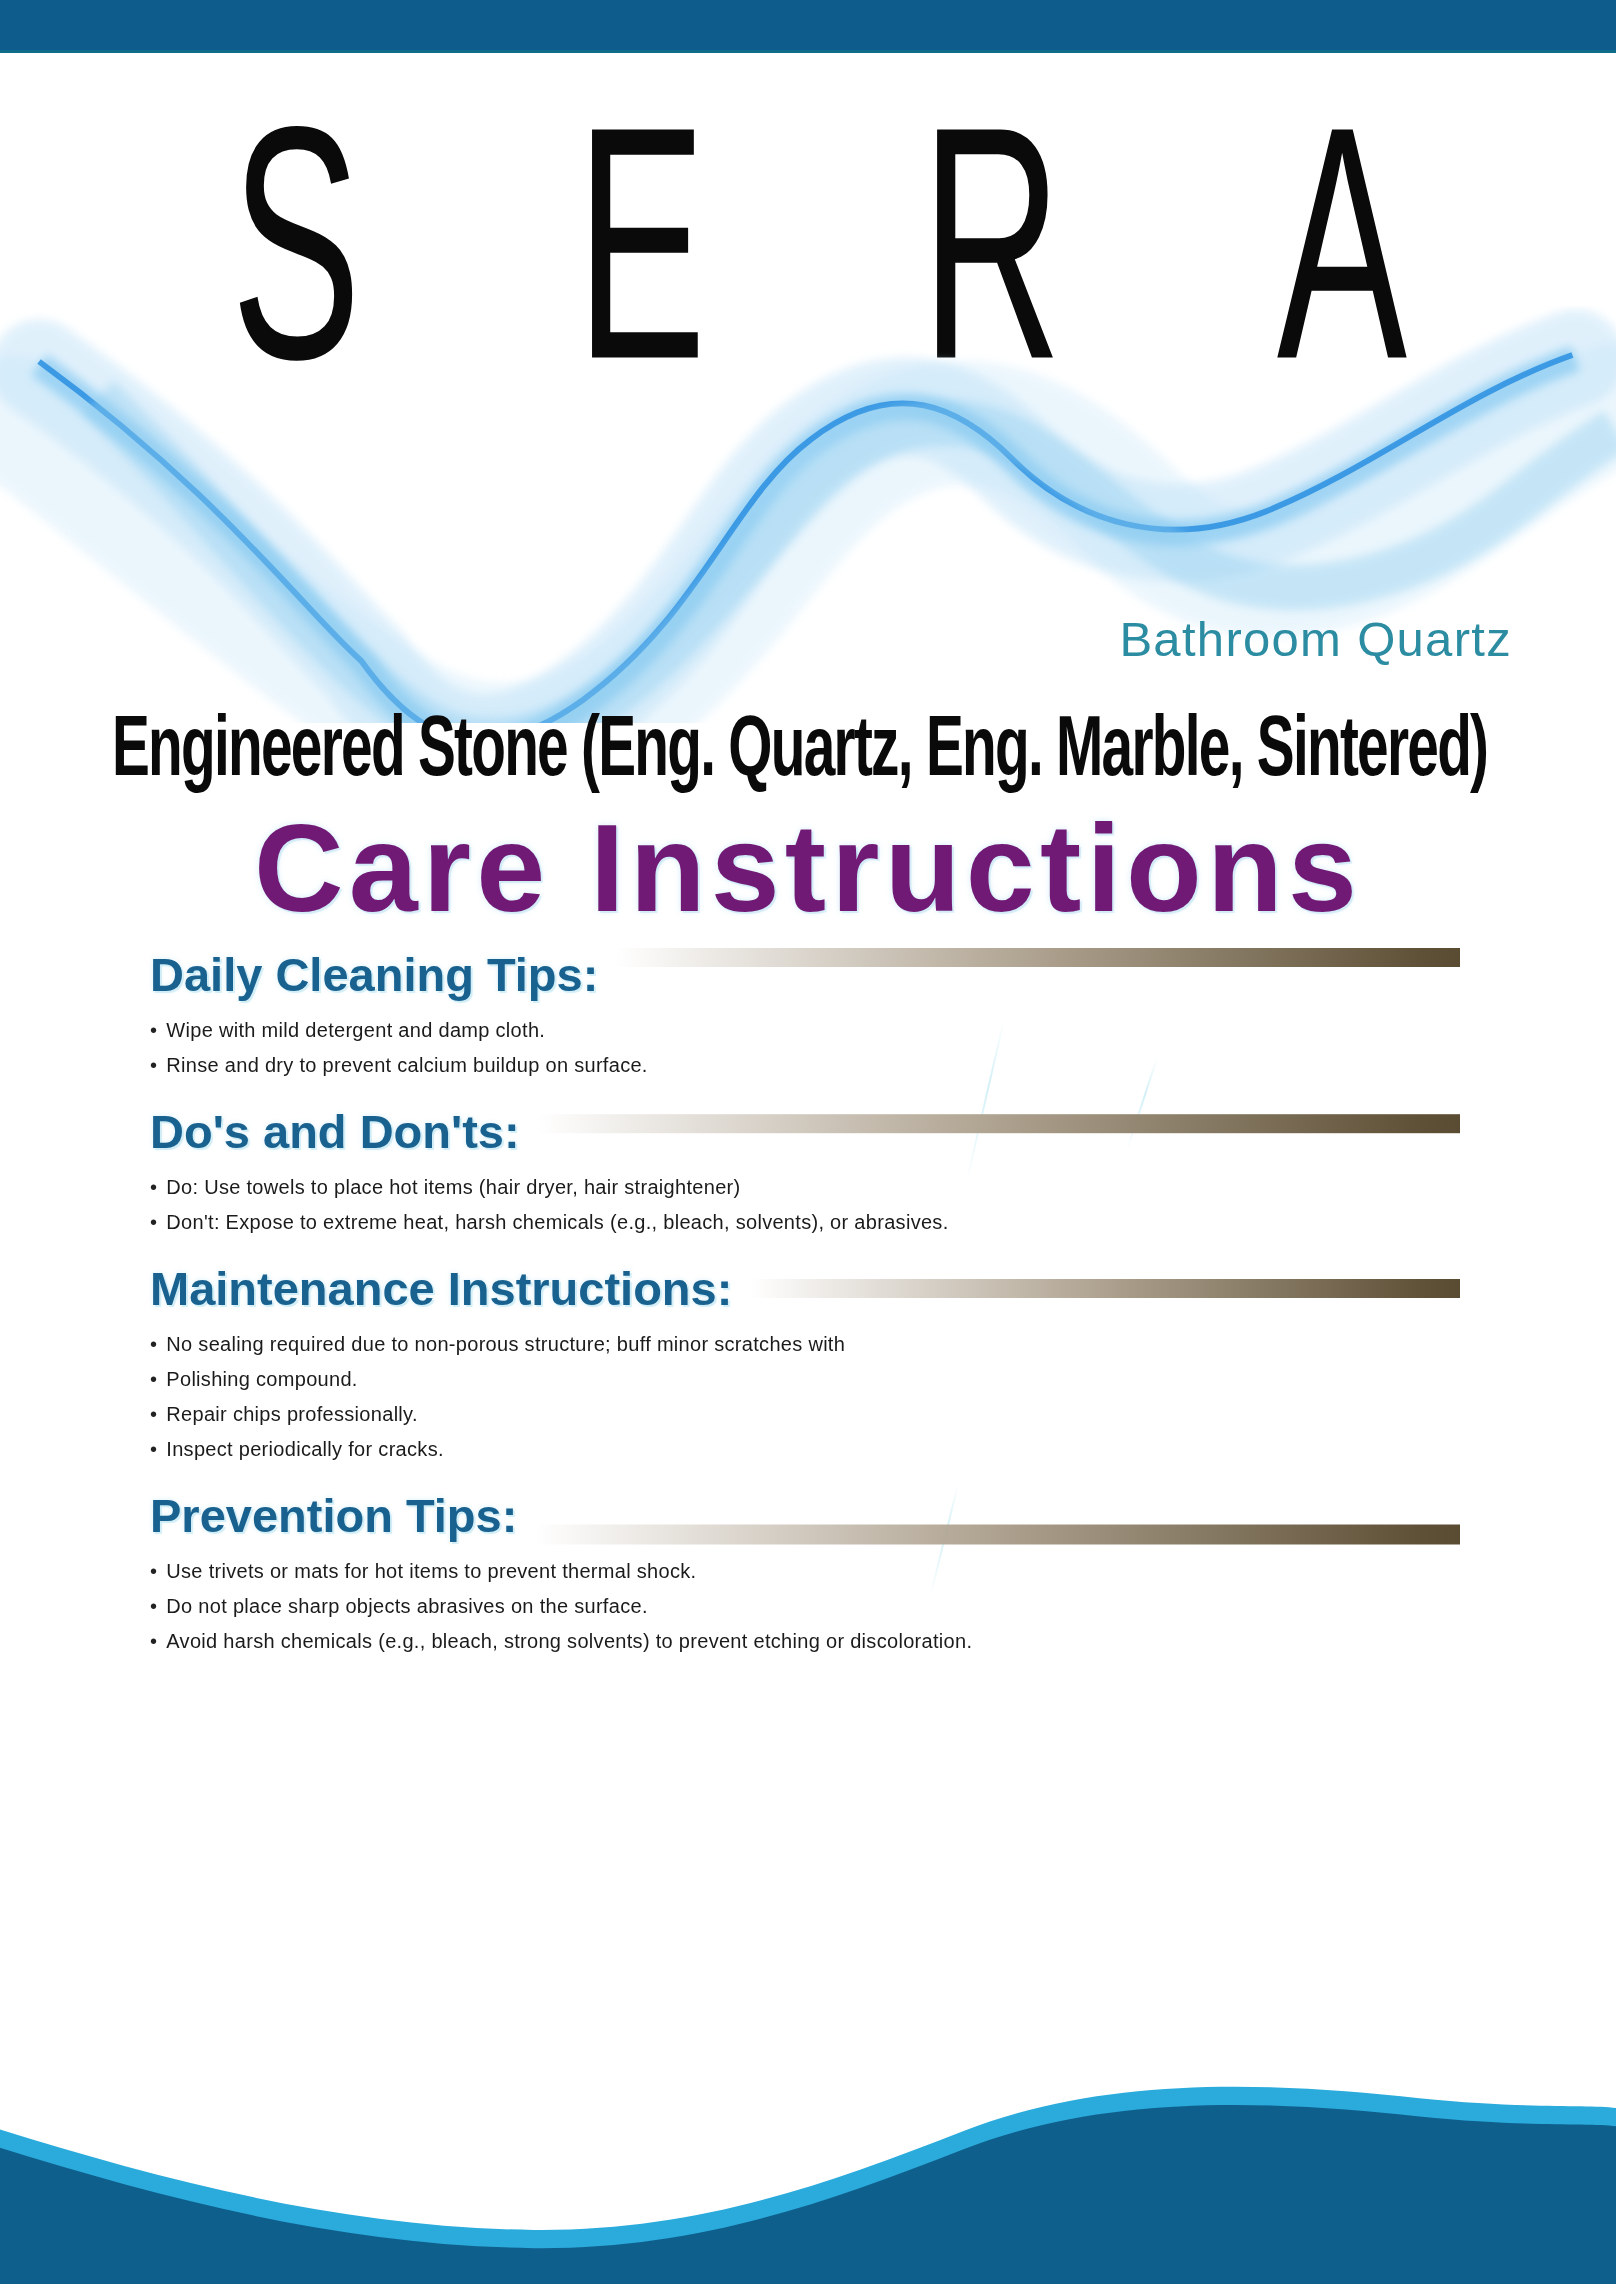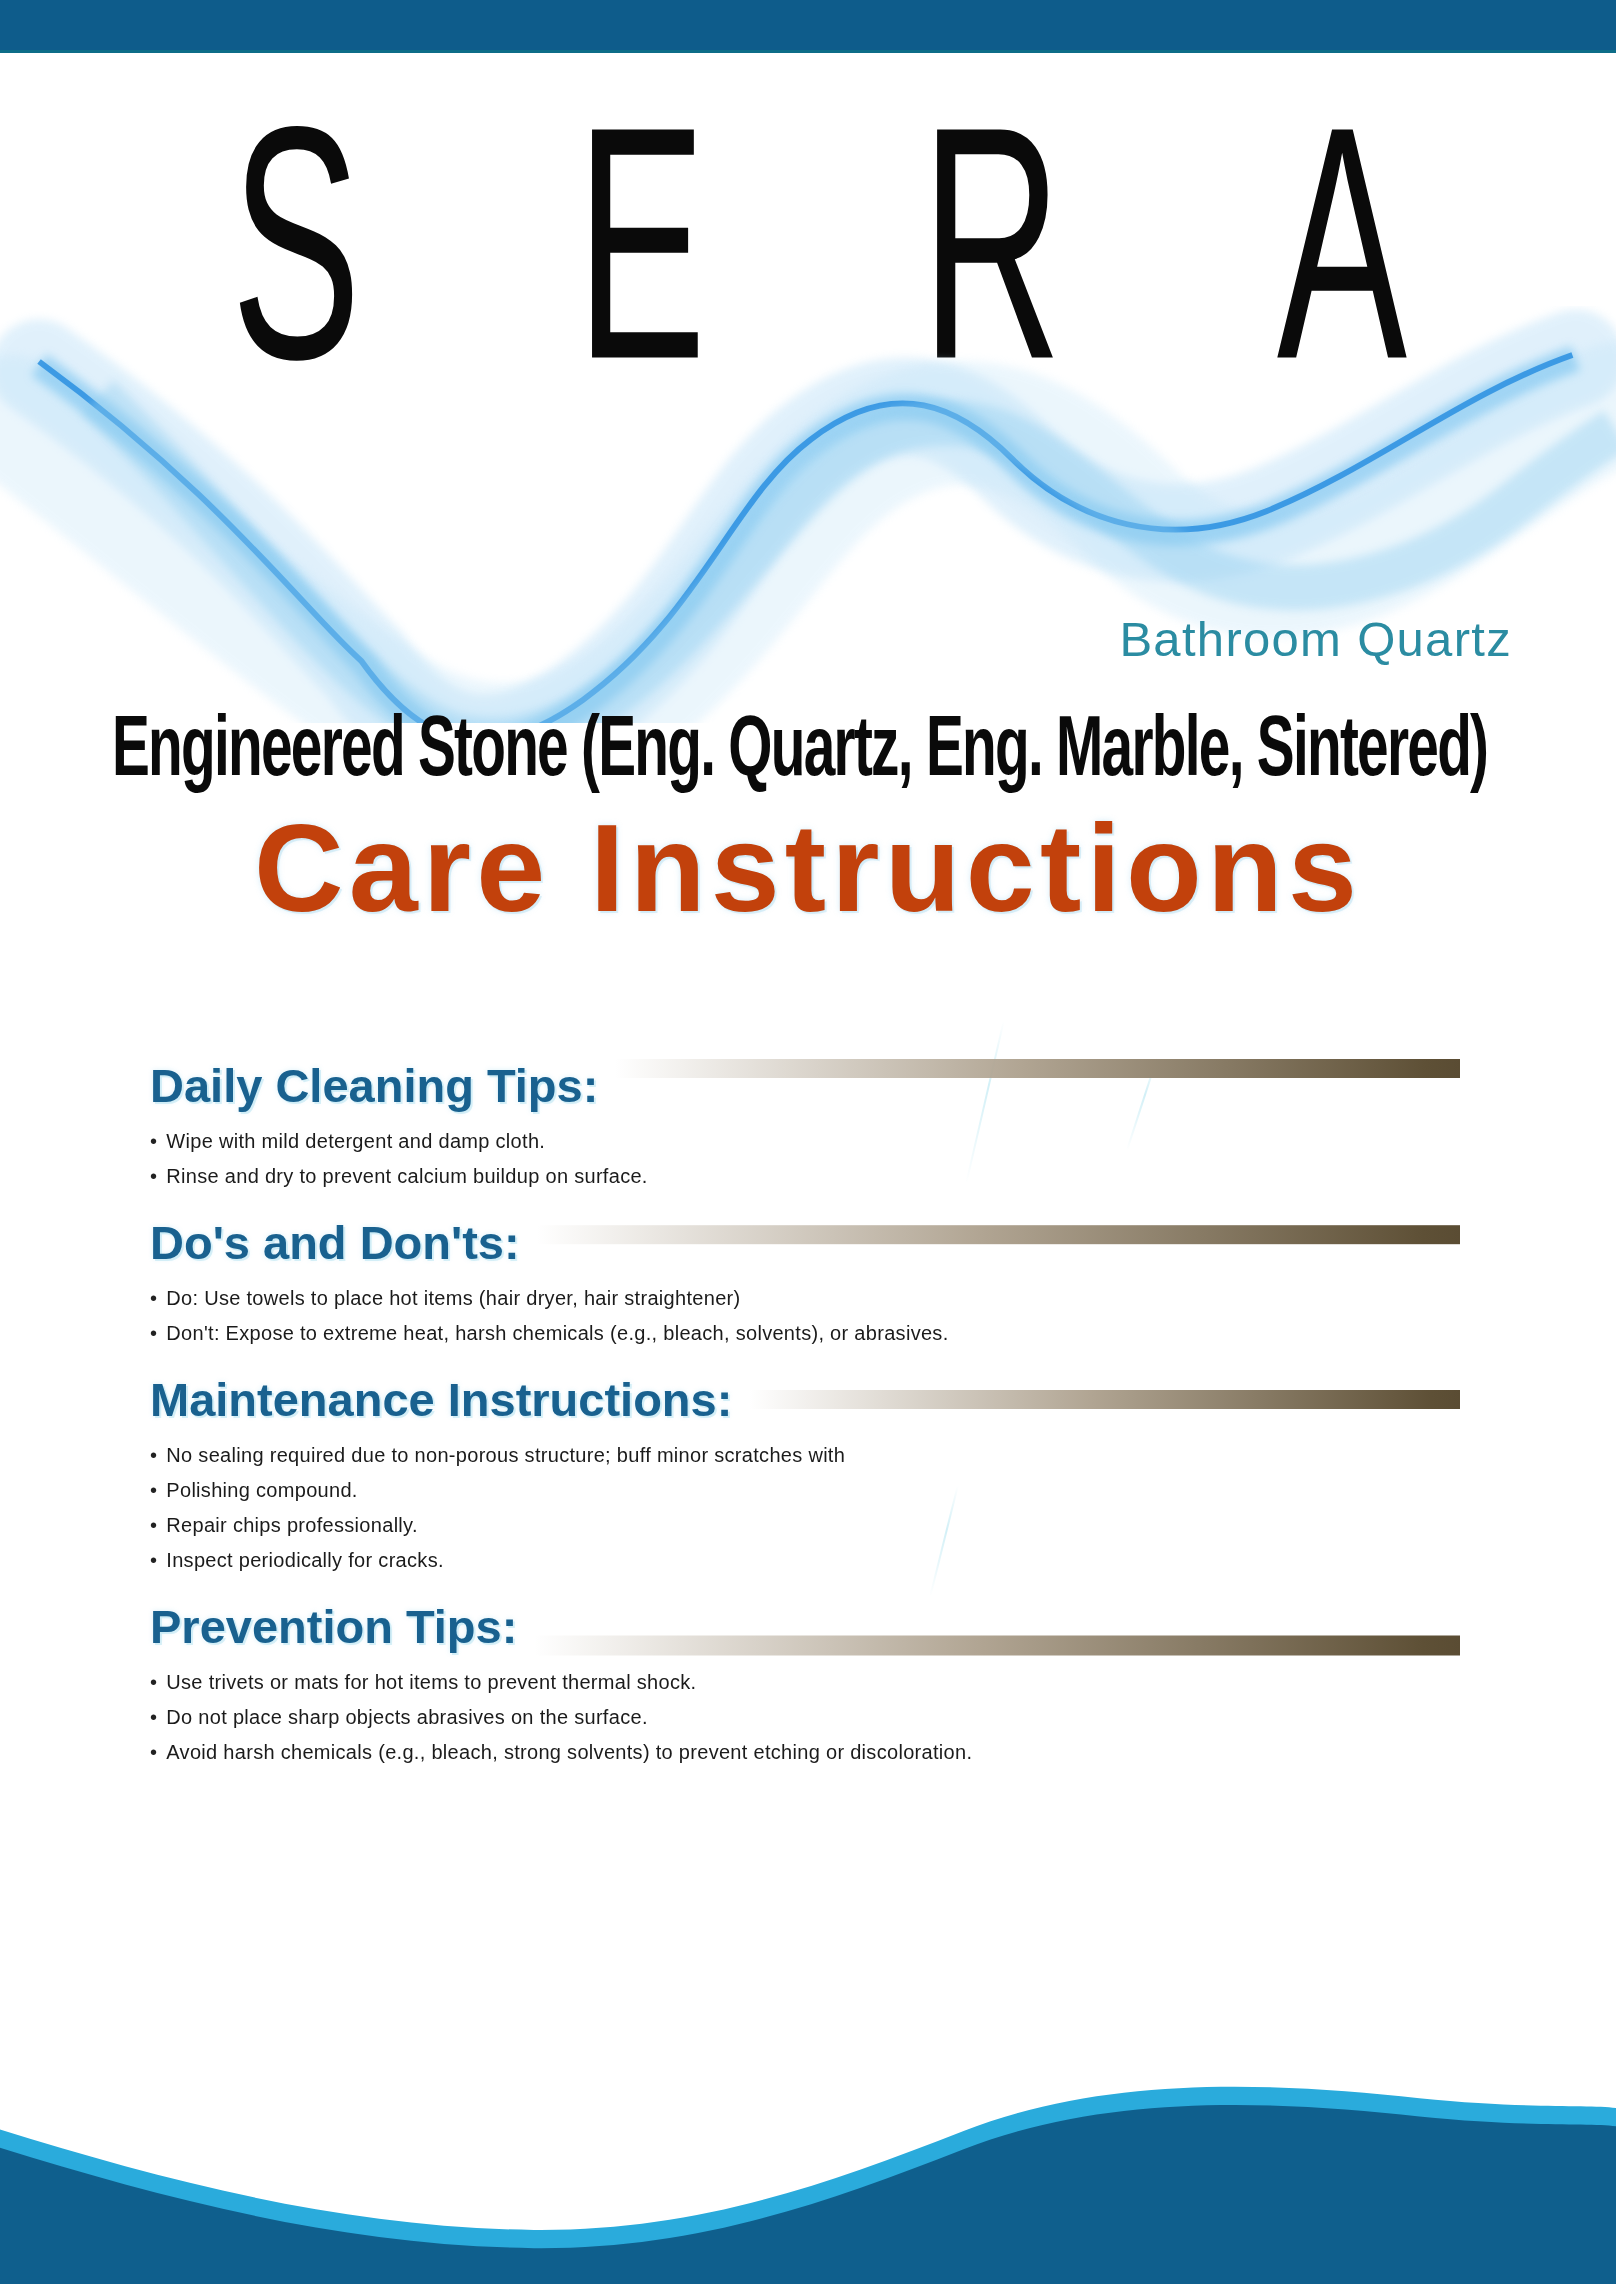--- a/index.html
+++ b/index.html
@@ -41,27 +41,27 @@
   .subtitle{
     display:inline-block;
     font-size:66px;font-weight:700;color:#0a0a0a;
     letter-spacing:-2px;white-space:nowrap;
     transform:scale(0.86,1.3);transform-origin:center top;
     line-height:1;
   }
   .care-title-wrap{position:absolute;top:806px;left:0;width:100%;text-align:center;}
   .care-title{
     display:inline-block;
-    font-size:124px;font-weight:700;color:#c2410c;
+    font-size:124px;font-weight:700;color:#701a75;
     letter-spacing:5.2px;line-height:1;white-space:nowrap;
     text-shadow:2px 2px 0 rgba(150,210,235,.30), 0 0 6.5px rgba(130,200,235,.35);
   }
   
   .content{
-    position:absolute;top:1055px;left:150px;right:156px;
+    position:absolute;top:944px;left:150px;right:156px;
   }
   .section{margin-bottom:18px;}
   .section-head{display:flex;align-items:flex-start;}
   .section-heading{
     flex:none;
     font-size:47px;font-weight:700;color:#19618f;
     line-height:1.3;letter-spacing:0;white-space:nowrap;
     text-shadow:2px 2px 0 rgba(150,215,235,.35), 0 0 5.2px rgba(130,205,235,.3);
   }
   .head-bar{

